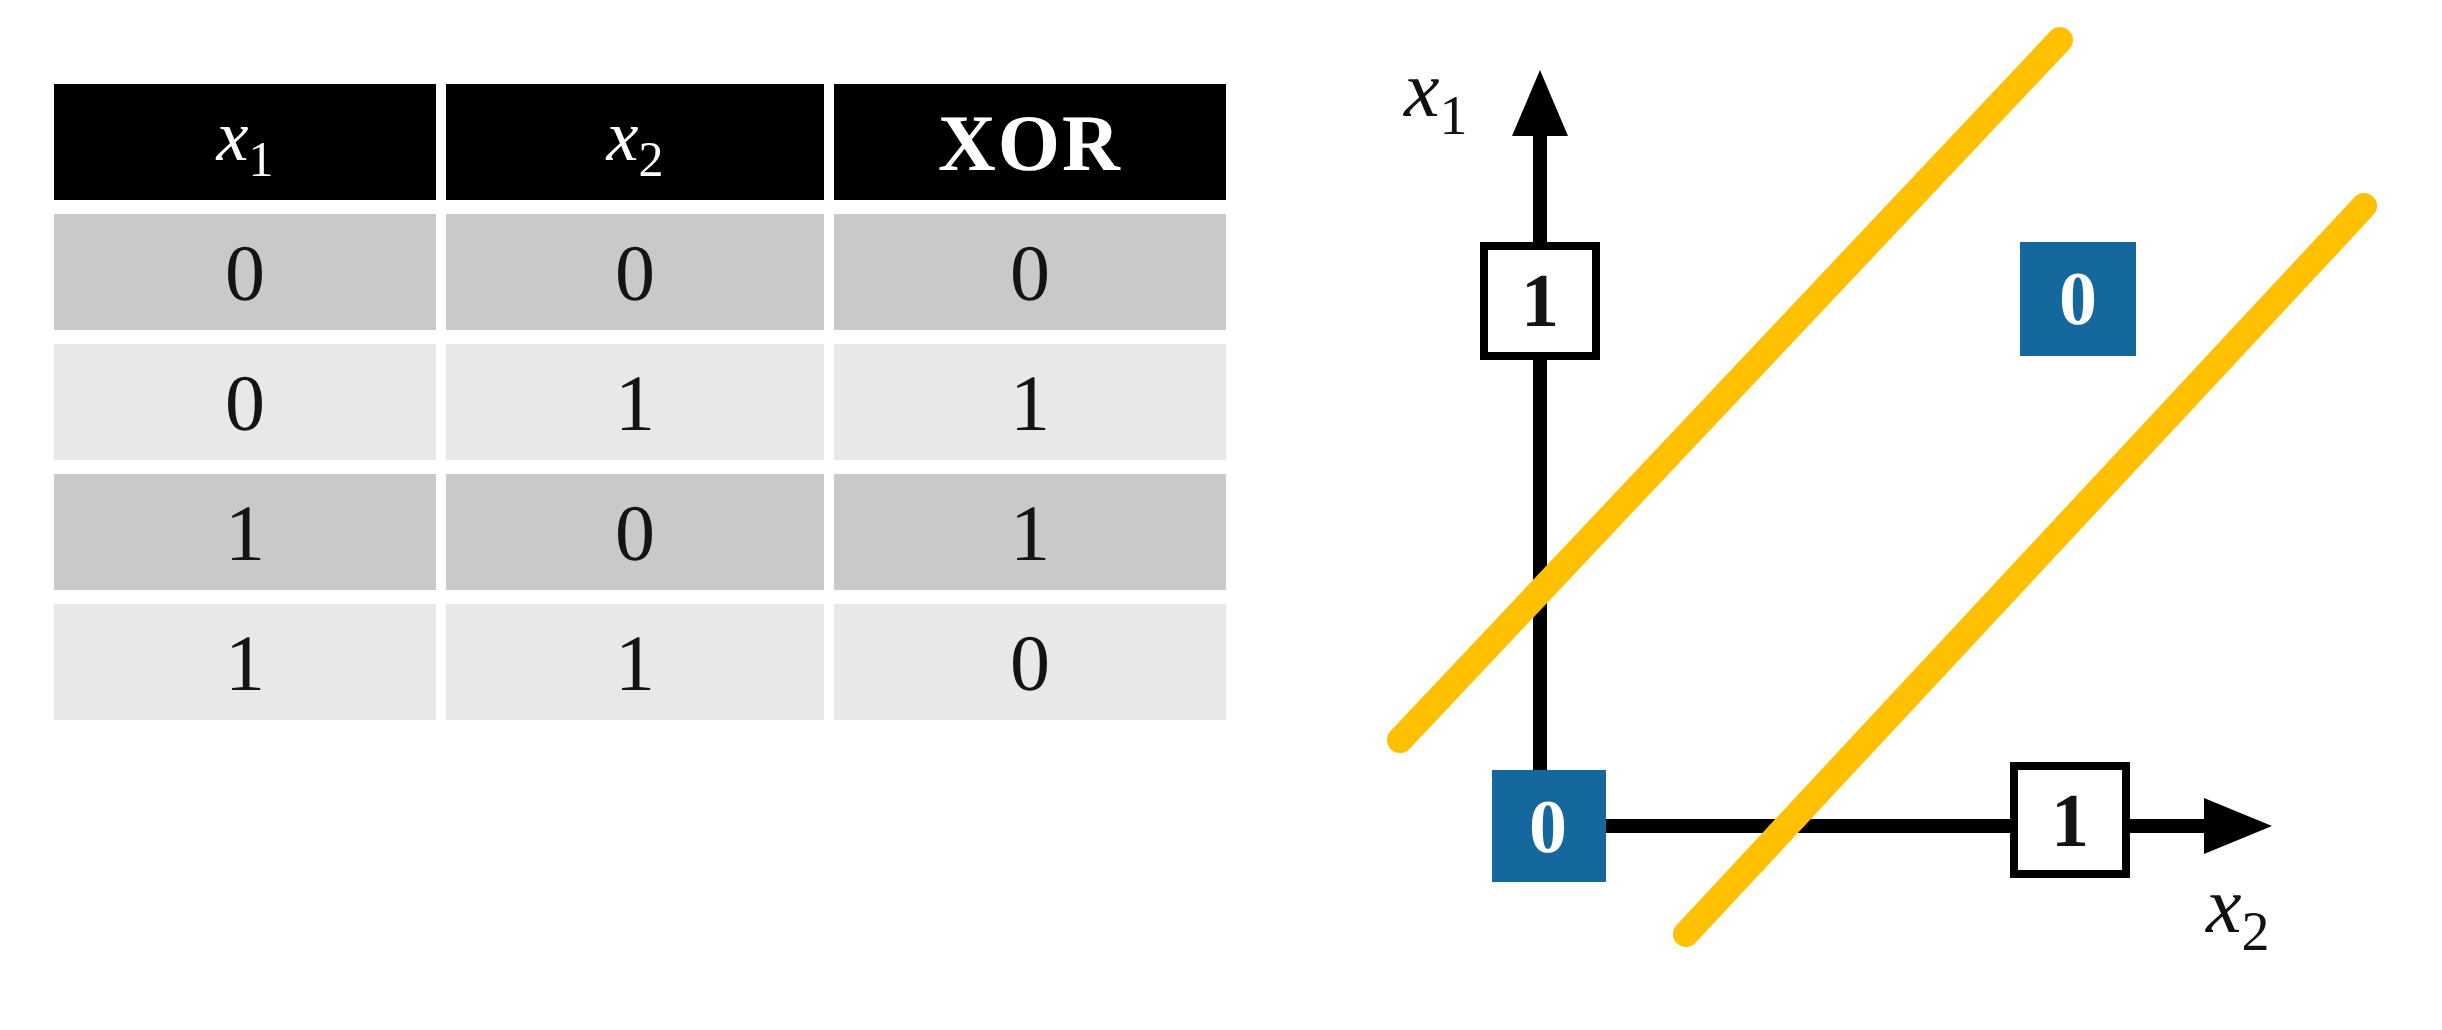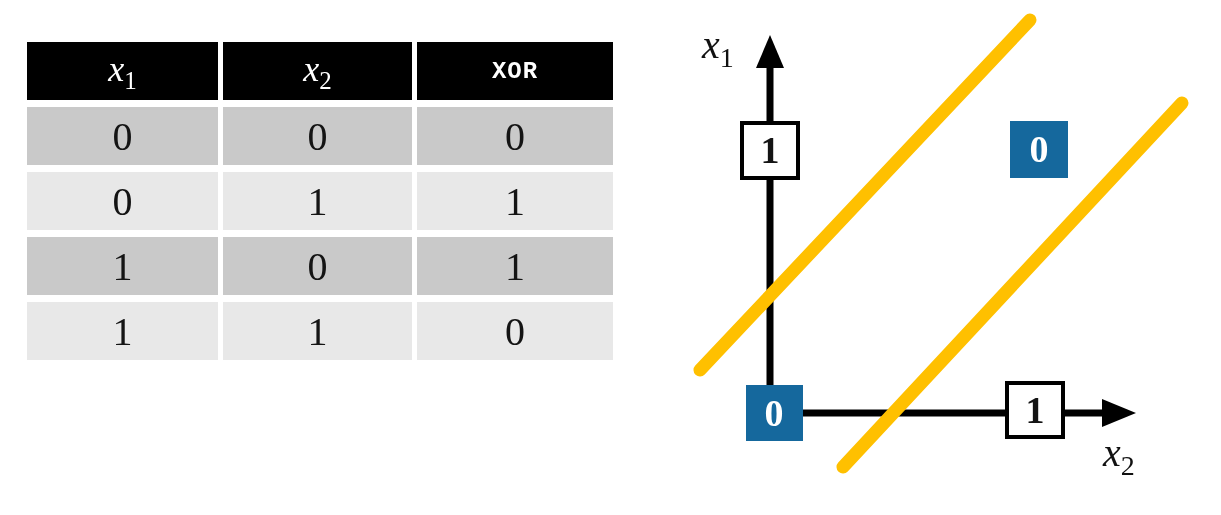--- a/index.html
+++ b/index.html
@@ -30,22 +30,22 @@
     font-weight: normal;
   }
   th .hvar {
     font-style: italic; font-size: 36px; font-family: "Liberation Serif", serif;
   }
   th .hsub {
     font-style: normal; font-size: 25px; font-family: "Liberation Serif", serif;
     vertical-align: -8px;
   }
   th .hword {
-    font-family: Liberation Mono, monospace;
-    font-weight: bold; font-size: 24px; letter-spacing: 1px;
+    font-family: Liberation Serif, serif;
+    font-weight: bold; font-size: 40px; letter-spacing: 1px;
   }
   table.truth td {
     font-size: 40px; color: #141414;
     font-family: "Liberation Serif", serif;
   }
   tr.dark td  { background: #C9C9C9; }
   tr.light td { background: #E8E8E8; }
 
   
   svg.plot { position: absolute; left: 0; top: 0; }

